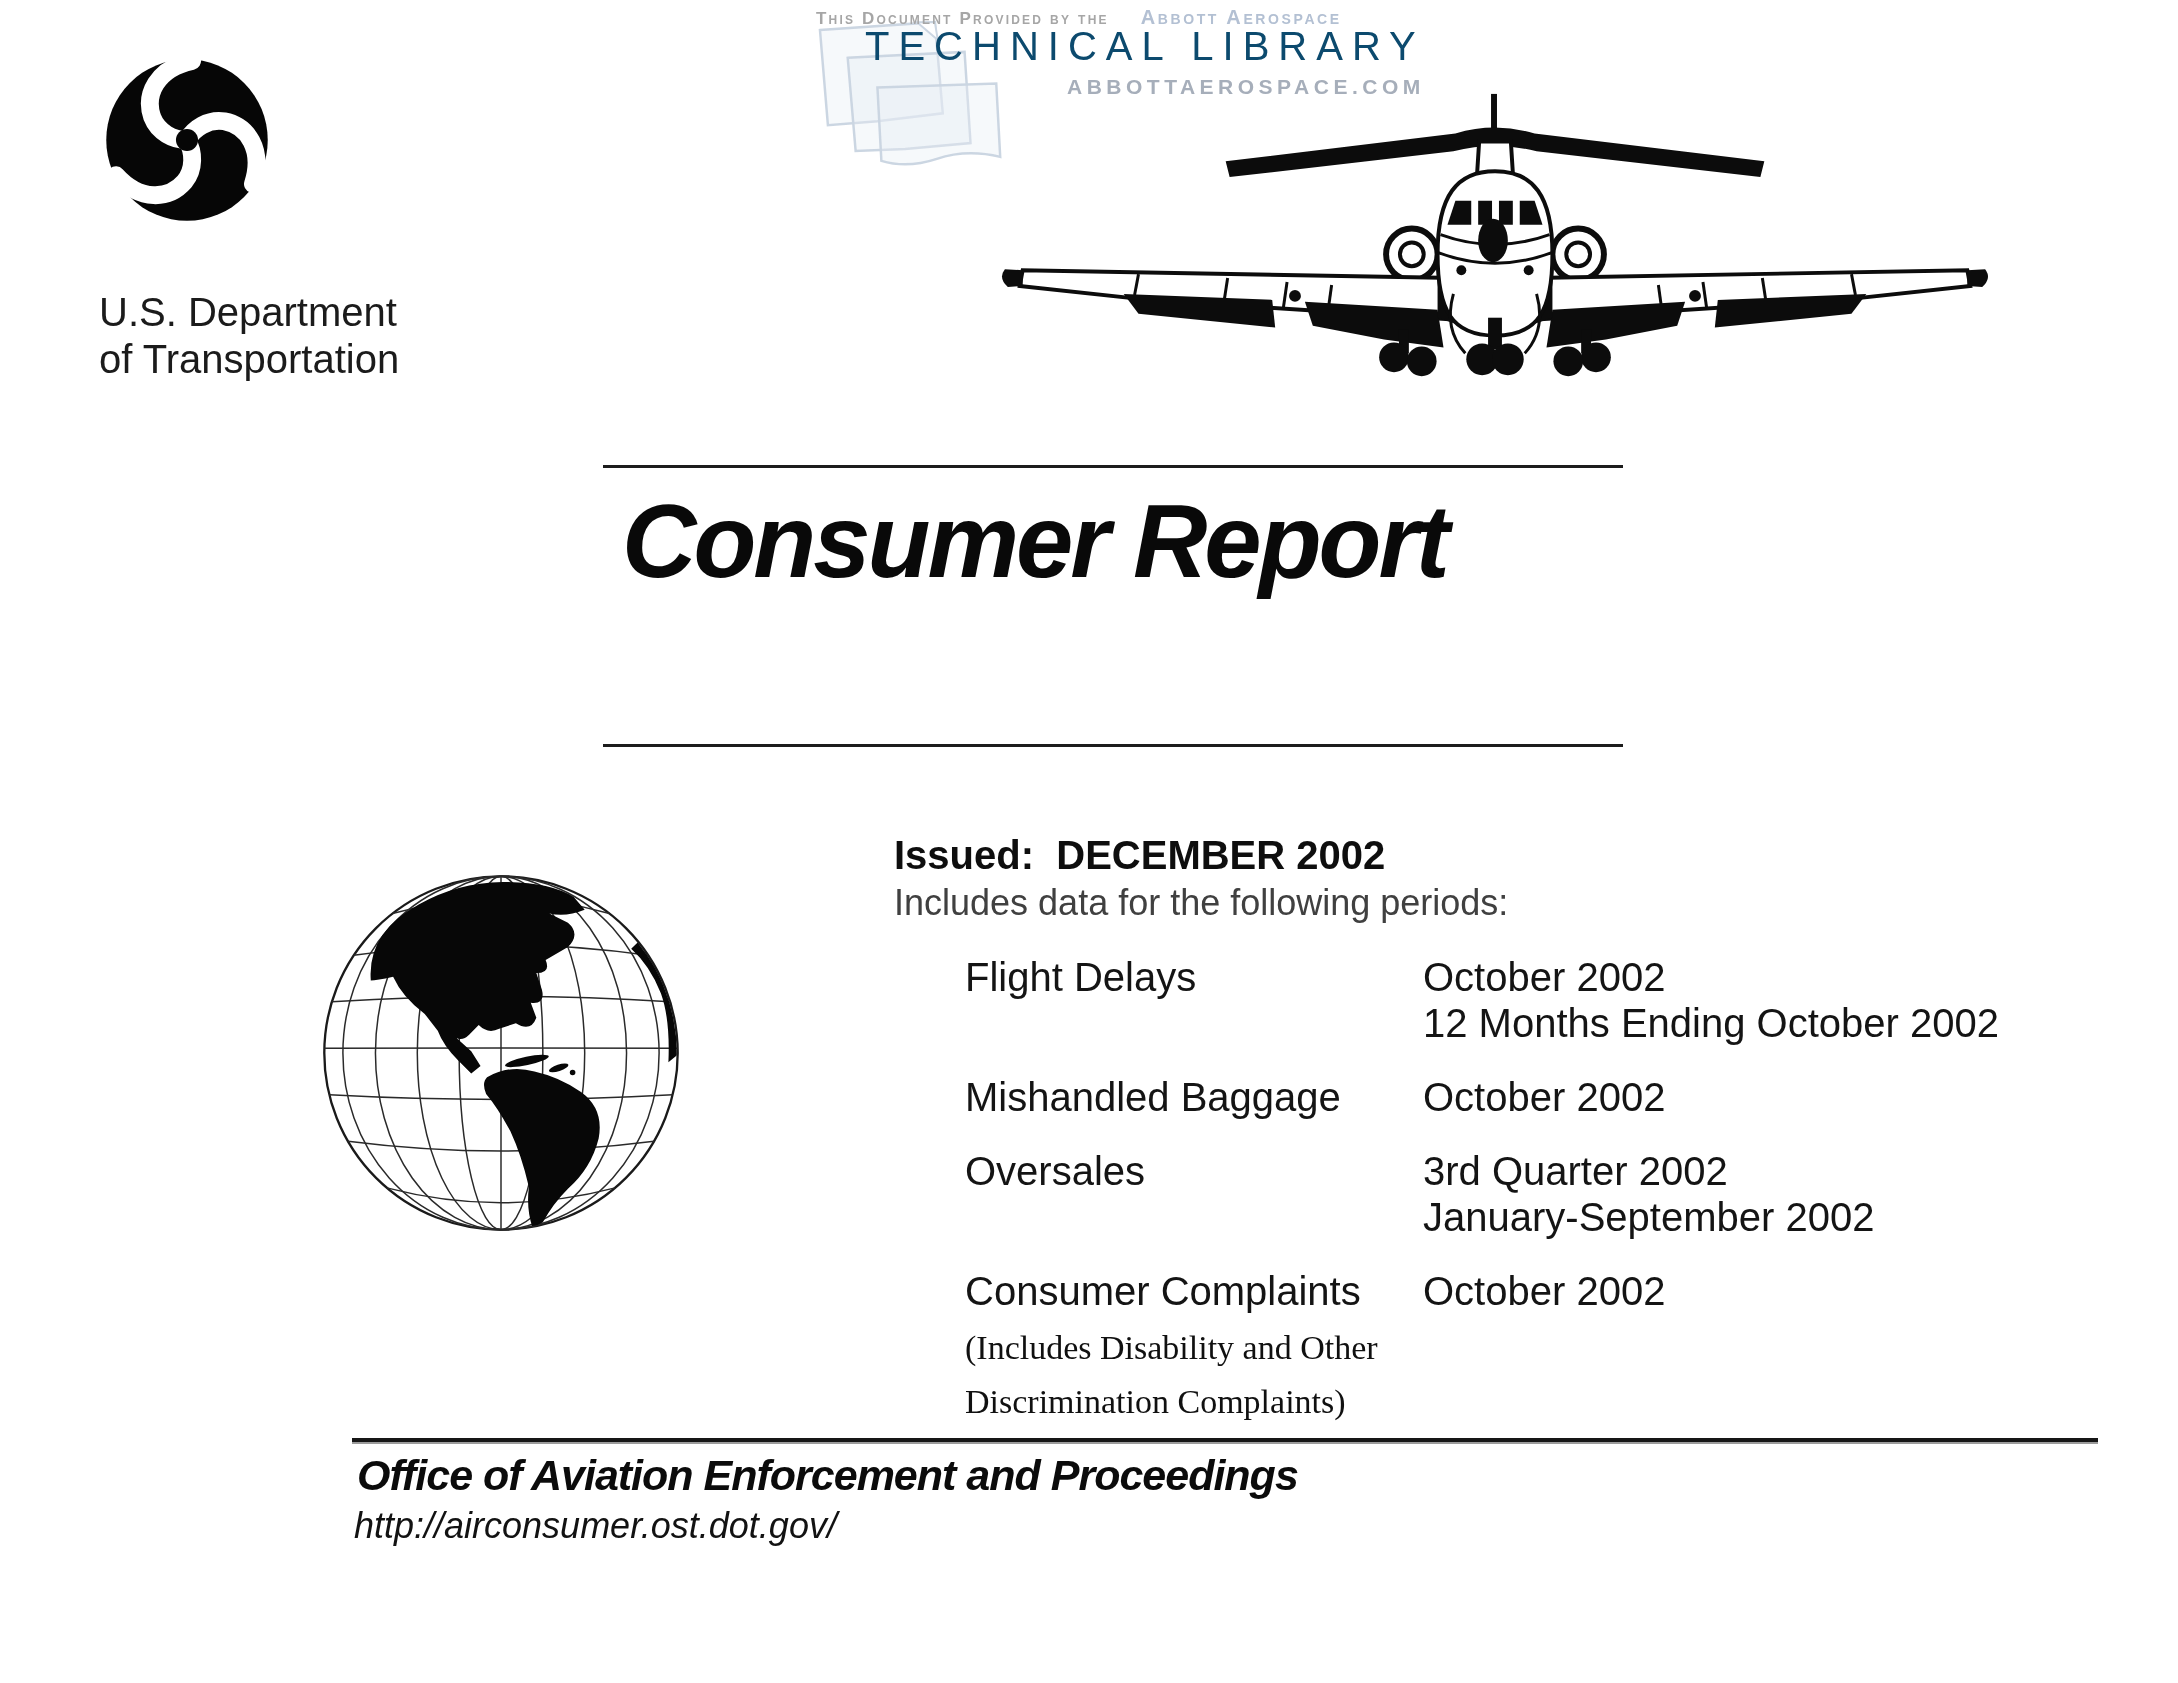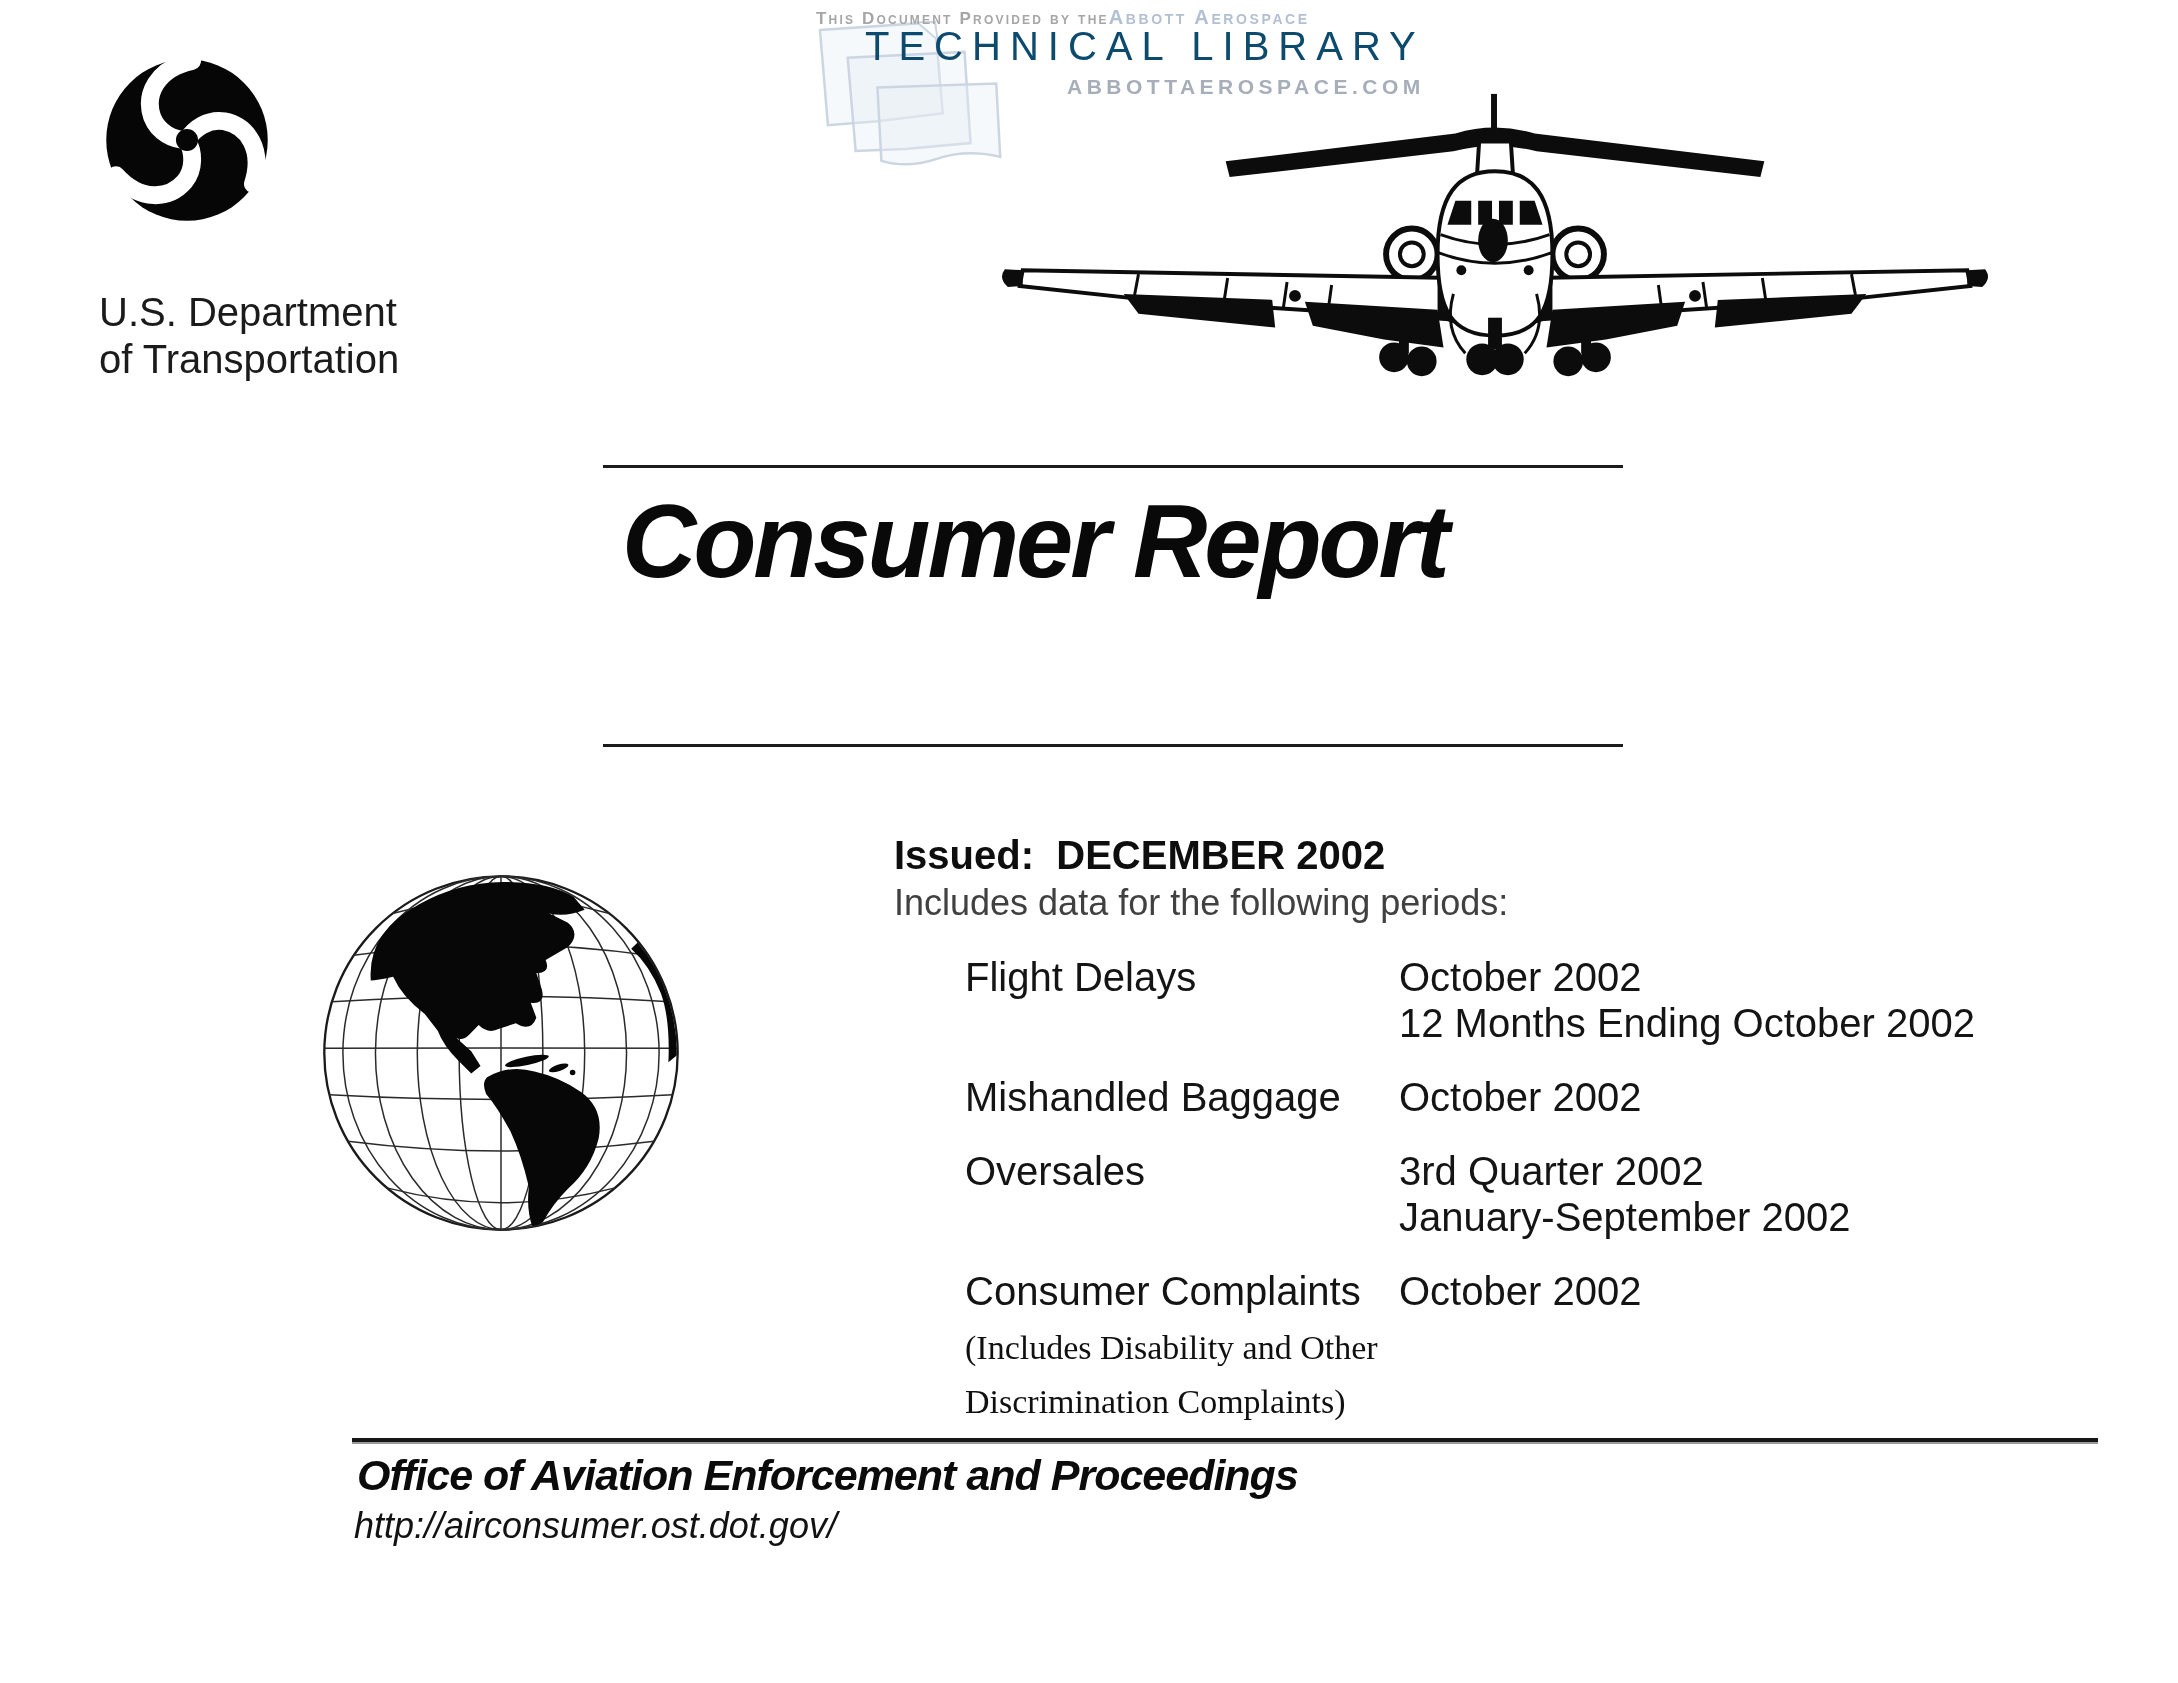--- a/index.html
+++ b/index.html
@@ -7,21 +7,21 @@
     width:2178px;height:1683px;position:relative;background:#ffffff;
     font-family:"Liberation Sans", sans-serif;color:#121212;overflow:hidden;
   }
   .abs{position:absolute;}
 
   
   .wm{left:810px;top:2px;width:554px;height:198px;}
   .wm-docicon{left:8px;top:16px;opacity:.85;}
   .wm-line1{left:6px;top:4px;white-space:nowrap;}
   .wm-prefix{font-variant:small-caps;font-weight:600;font-size:17px;letter-spacing:2.2px;color:#a6a6a6;}
-  .wm-brand{font-variant:small-caps;font-weight:600;font-size:20px;letter-spacing:2.6px;color:#b3c0d3;margin-left:0;}
+  .wm-brand{font-variant:small-caps;font-weight:600;font-size:20px;letter-spacing:2.6px;color:#b3c0d3;margin-left:32px;}
   .wm-line2{left:55px;top:22px;font-size:40px;font-weight:400;letter-spacing:9px;color:#0c4a6e;white-space:nowrap;}
   .wm-line3{left:257px;top:73px;font-size:21px;font-weight:600;letter-spacing:4.5px;color:#a6aeba;white-space:nowrap;}
 
   
   .dot-logo{left:102px;top:55px;}
   .agency{left:99px;top:289px;font-size:40px;line-height:47px;color:#1b1b1b;}
 
   
   .plane{left:990px;top:84px;}
 
@@ -31,21 +31,21 @@
   .rule-bottom{top:744px;}
   .title{left:622px;top:473px;font-size:103px;font-weight:700;font-style:italic;
          letter-spacing:-3px;line-height:137px;color:#090909;white-space:nowrap;}
 
   
   .issued{left:894px;top:833px;font-size:40px;font-weight:700;white-space:nowrap;color:#0e0e0e;}
   .includes{left:894px;top:882px;font-size:36px;color:#404040;white-space:nowrap;}
 
   
   .periods{left:965px;top:954px;width:970px;}
-  .period-row{display:flex;margin-bottom:28px;}
+  .period-row{display:flex;margin-bottom:28px;gap:24px;}
   .p-label{width:434px;flex:0 0 434px;font-size:40px;line-height:46px;color:#141414;}
   .p-note{font-family:"Liberation Serif", serif;font-size:34px;line-height:41px;color:#101010;margin-top:13px;}
   .p-values{font-size:40px;line-height:46px;color:#141414;white-space:nowrap;}
 
   
   .globe{left:315px;top:867px;}
 
   
   .footer-rule{left:352px;top:1438px;width:1746px;height:4px;background:#161616;border-bottom:2px solid #9b9b9b;}
   .office{left:357px;top:1451px;font-size:43px;font-weight:700;font-style:italic;letter-spacing:-1px;color:#0b0b0b;white-space:nowrap;}

